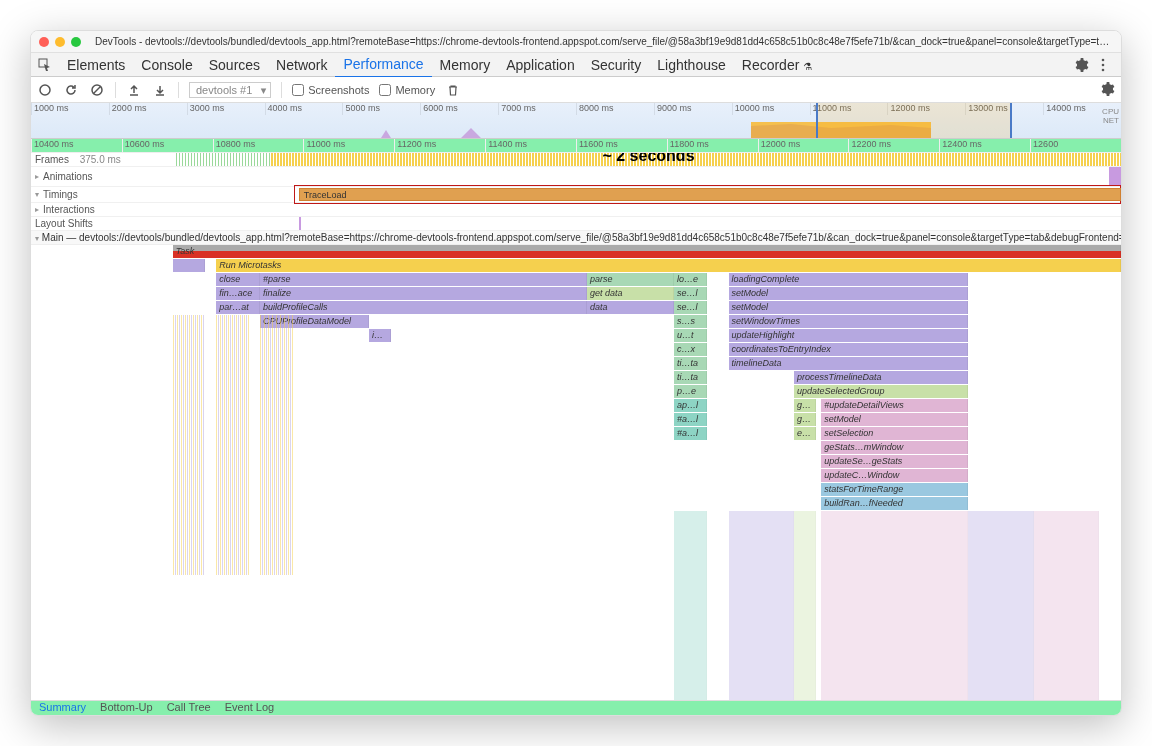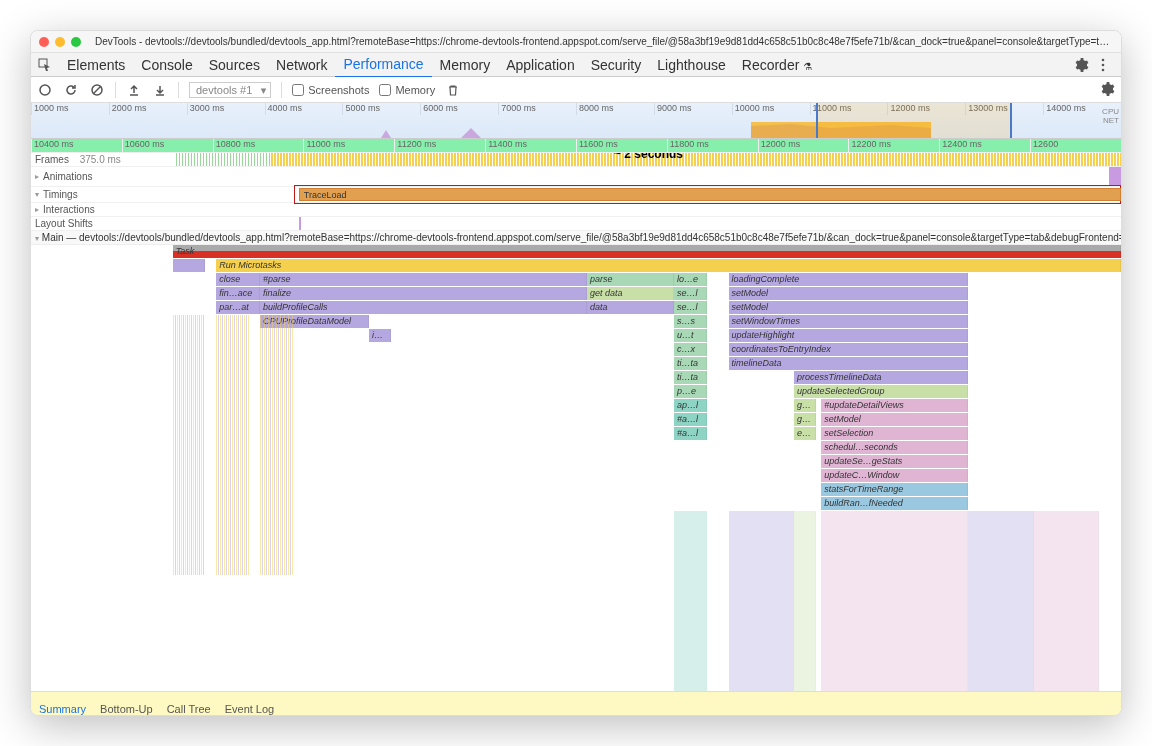--- a/index.html
+++ b/index.html
@@ -34,35 +34,35 @@
 .track-row { display: flex; border-bottom: 1px solid #f0f0f0; font-size: 10px; min-height: 14px; }
 .track-label { width: 145px; flex-shrink: 0; padding: 1px 4px; color: #555; display: flex; align-items: center; gap: 4px; }
 .track-label .expand { font-size: 8px; color: #999; }
 .track-content { flex: 1; position: relative; }
 .frames-bars { position: absolute; top: 0; bottom: 0; left: 0; right: 0; background: repeating-linear-gradient(90deg, #9ad89a 0 1px, transparent 1px 3px); }
 .frames-yellow { position: absolute; top: 0; bottom: 0; left: 10%; right: 0; background: repeating-linear-gradient(90deg, #f5d04e 0 2px, transparent 2px 3px); }
 .anim-bar { position: absolute; right: 0; top: 0; bottom: 0; width: 12px; background: #c89ae0; }
 .trace-row { height: 16px; }
 .trace-bar { position: absolute; top: 1px; bottom: 1px; left: 13%; right: 0; background: #e0a050; border: 1px solid #d08030; display: flex; align-items: center; padding-left: 4px; color: #333; font-size: 9px; }
 .trace-border { position: absolute; top: -2px; bottom: -2px; left: 12.5%; right: 0; border: 1px solid #c01818; pointer-events: none; }
-.annotation { position: absolute; left: 50%; top: -20px; transform: translateX(-50%); font-size: 12px; font-weight: bold; color: #000; white-space: nowrap; }
+.annotation { position: absolute; left: 50%; top: -20px; transform: translateX(-50%); font-size: 16px; font-weight: bold; color: #000; white-space: nowrap; }
 .main-header { background: #f8f8f8; font-size: 10px; padding: 1px 4px; border-bottom: 1px solid #eee; white-space: nowrap; overflow: hidden; color: #333; }
 .flame { flex: 1; position: relative; overflow: hidden; }
 .flame-row { height: 14px; position: relative; font-size: 9px; white-space: nowrap; }
 .fbar { position: absolute; top: 0; height: 13px; overflow: hidden; padding-left: 3px; line-height: 13px; color: #333; border-right: 1px solid rgba(0,0,0,0.05); font-style: italic; }
 .c-task { background: #aaa; } 
 .c-red { background: linear-gradient(#aaa 50%, #d93025 50%); }
 .c-yellow { background: #f5d04e; }
 .c-purple { background: #b5a8e0; }
 .c-green { background: #a8d8b5; }
 .c-teal { background: #8dd4c4; }
 .c-pink { background: #e0b5d4; }
 .c-blue { background: #9ac8e0; }
 .c-lgreen { background: #c8e0a8; }
-.bottom-tabs { height: 24px; border-top: 1px solid #ddd; background: #fef9c3; display: flex; align-items: flex-end; padding: 0 8px; gap: 14px; font-size: 11px; }
+.bottom-tabs { height: 15px; border-top: 1px solid #ddd; background: #86efac; display: flex; align-items: flex-start; padding: 0 8px; gap: 14px; font-size: 11px; }
 .btab { color: #555; cursor: pointer; }
 .btab.active { color: #1a73e8; }
 </style>
 </head>
 <body>
 
 <div class="window">
   <div class="titlebar">
     <div class="tl-dot dot-r"></div>
     <div class="tl-dot dot-y"></div>
@@ -303,21 +303,21 @@
           <div class="fbar c-teal" style="left: 59%; width: 3%;">#a…l</div>
           <div class="fbar c-lgreen" style="left: 70%; width: 2%;">g…</div>
           <div class="fbar c-pink" style="left: 72.5%; width: 13.5%;">setModel</div>
         </div>
         <div class="flame-row">
           <div class="fbar c-teal" style="left: 59%; width: 3%;">#a…l</div>
           <div class="fbar c-lgreen" style="left: 70%; width: 2%;">e…</div>
           <div class="fbar c-pink" style="left: 72.5%; width: 13.5%;">setSelection</div>
         </div>
         <div class="flame-row">
-          <div class="fbar c-pink" style="left: 72.5%; width: 13.5%;">schedul…seconds</div>
+          <div class="fbar c-pink" style="left: 72.5%; width: 13.5%;">geStats…mWindow</div>
         </div>
         <div class="flame-row">
           <div class="fbar c-pink" style="left: 72.5%; width: 13.5%;">updateSe…geStats</div>
         </div>
         <div class="flame-row">
           <div class="fbar c-pink" style="left: 72.5%; width: 13.5%;">updateC…Window</div>
         </div>
         <div class="flame-row">
           <div class="fbar c-blue" style="left: 72.5%; width: 13.5%;">statsForTimeRange</div>
         </div>

